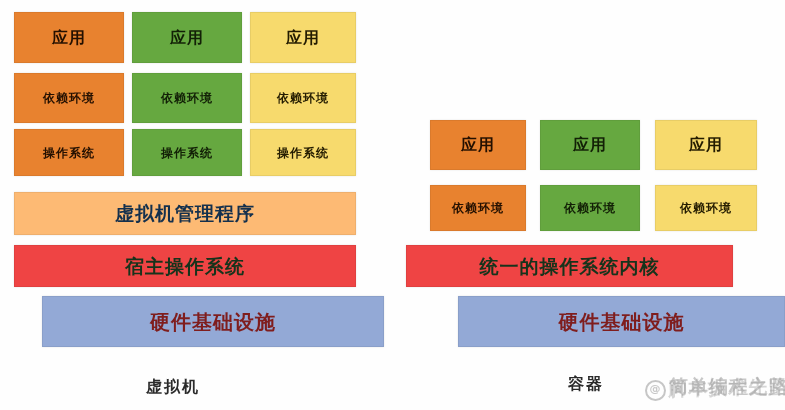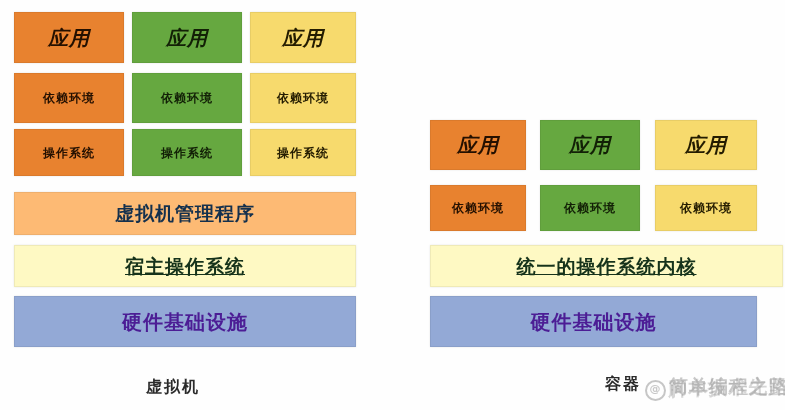--- a/index.html
+++ b/index.html
@@ -35,32 +35,32 @@
     text-align: center;
     line-height: 1;
     border: 1px solid rgba(0,0,0,0.06);
     box-shadow: 0 0 2px rgba(0,0,0,0.10);
   }
 
   .box.orange  { background: #e8822f; }
   .box.green   { background: #66a840; }
   .box.yellow  { background: #f7da6d; }
   .box.blue    { background: #fdba74; }
-  .box.olive   { background: #fef9c3; text-decoration: underline; }
+  .box.olive   { background: #ef4444; }
   .box.slate   { background: #93a9d6; }
 
   .box.blue   { color: #14304d; }
   .box.olive  { color: #16331b; }
-  .box.slate  { color: #4c1d95; }
+  .box.slate  { color: #7f1d1d; margin-left: 28px; }
   .box.green  { color: #122006; }
   .box.orange { color: #241000; }
   .box.yellow { color: #241c00; }
 
   .fs-small  { font-size: 12px; }
-  .fs-mid    { font-size: 20px; font-style: italic; }
+  .fs-mid    { font-size: 16px; }
   .fs-bar    { font-size: 19px; }
   .fs-bar-lg { font-size: 20px; }
 
   
   .caption {
     position: absolute;
     font-size: 16px;
     font-weight: 700;
     color: #2b2b2b;
     letter-spacing: 2px;
@@ -126,25 +126,25 @@
   <div>
 
     <div class="box orange fs-mid" style="left:430px; top:120px; width:96px;  height:50px;">应用</div>
     <div class="box green fs-mid" style="left:540px; top:120px; width:100px; height:50px;">应用</div>
     <div class="box yellow fs-mid" style="left:655px; top:120px; width:102px; height:50px;">应用</div>
 
     <div class="box orange fs-small" style="left:430px; top:185px; width:96px;  height:46px;">依赖环境</div>
     <div class="box green fs-small" style="left:540px; top:185px; width:100px; height:46px;">依赖环境</div>
     <div class="box yellow fs-small" style="left:655px; top:185px; width:102px; height:46px;">依赖环境</div>
 
-    <div class="box olive fs-bar" style="left:430px; top:245px; width:353px; height:42px;">统一的操作系统内核</div>
+    <div class="box olive fs-bar" style="left:406px; top:245px; width:327px; height:42px;">统一的操作系统内核</div>
 
     <div class="box slate fs-bar-lg" style="left:430px; top:296px; width:327px; height:51px;">硬件基础设施</div>
 
-    <div class="caption" style="left:568px; top:374px;margin-left:37px;">容器</div>
+    <div class="caption" style="left:568px; top:374px;">容器</div>
   </div>
 
   <div>
     <span class="watermark wm-a" style="left:645px; top:374px;">
       <span class="wm-badge">@</span><span>简单编程之路</span>
     </span>
     <span class="watermark wm-b" style="left:668px; top:375px;">脚本技术先坚</span>
   </div>
 
 </div>

